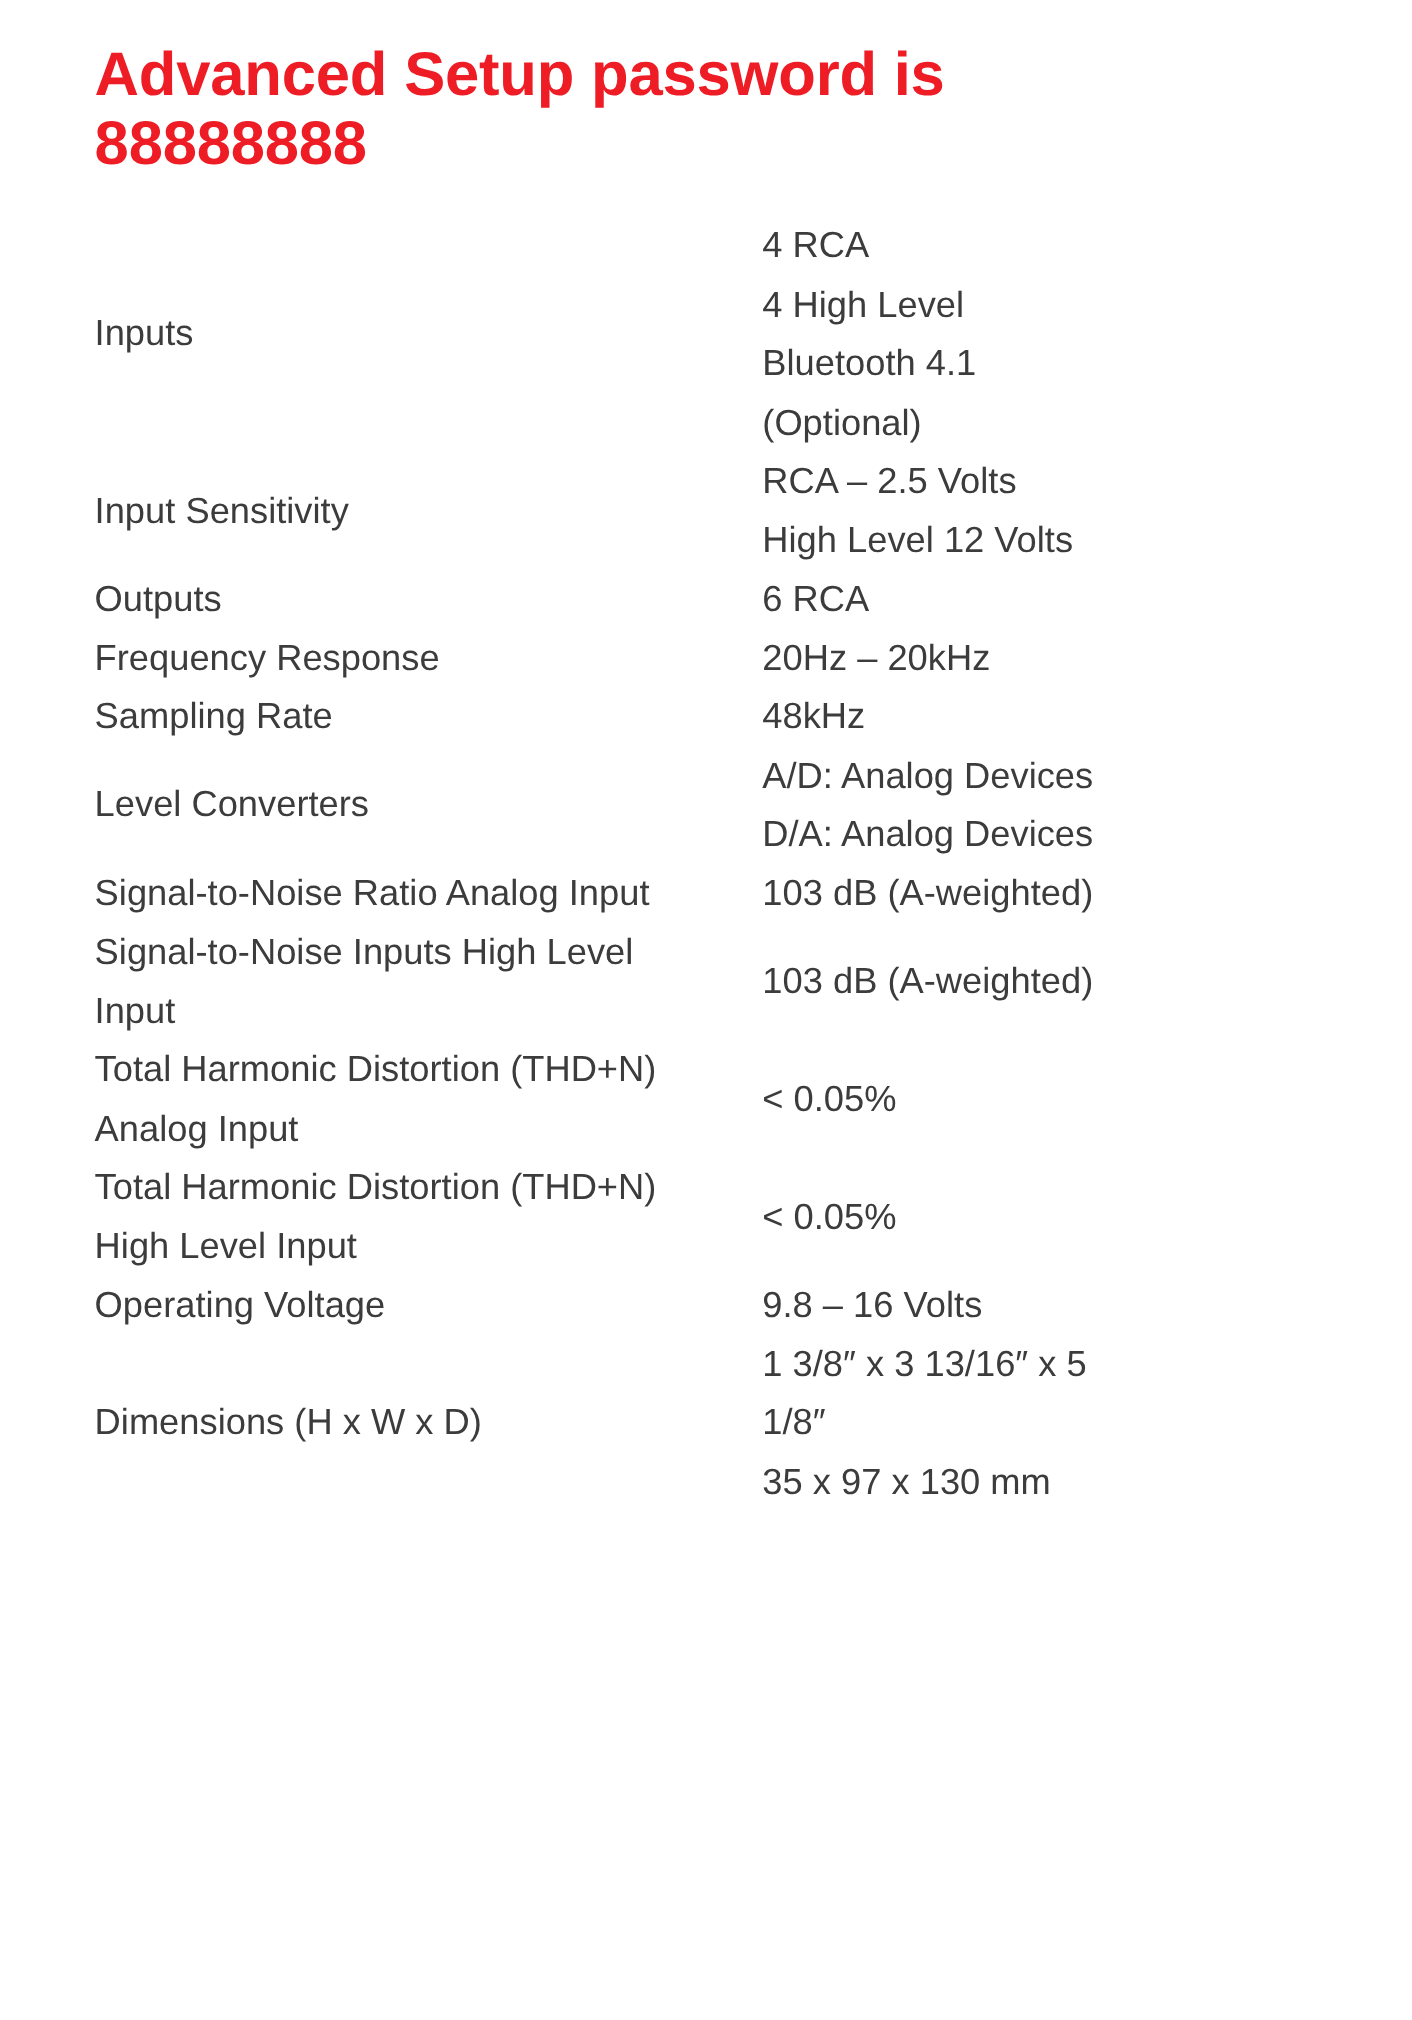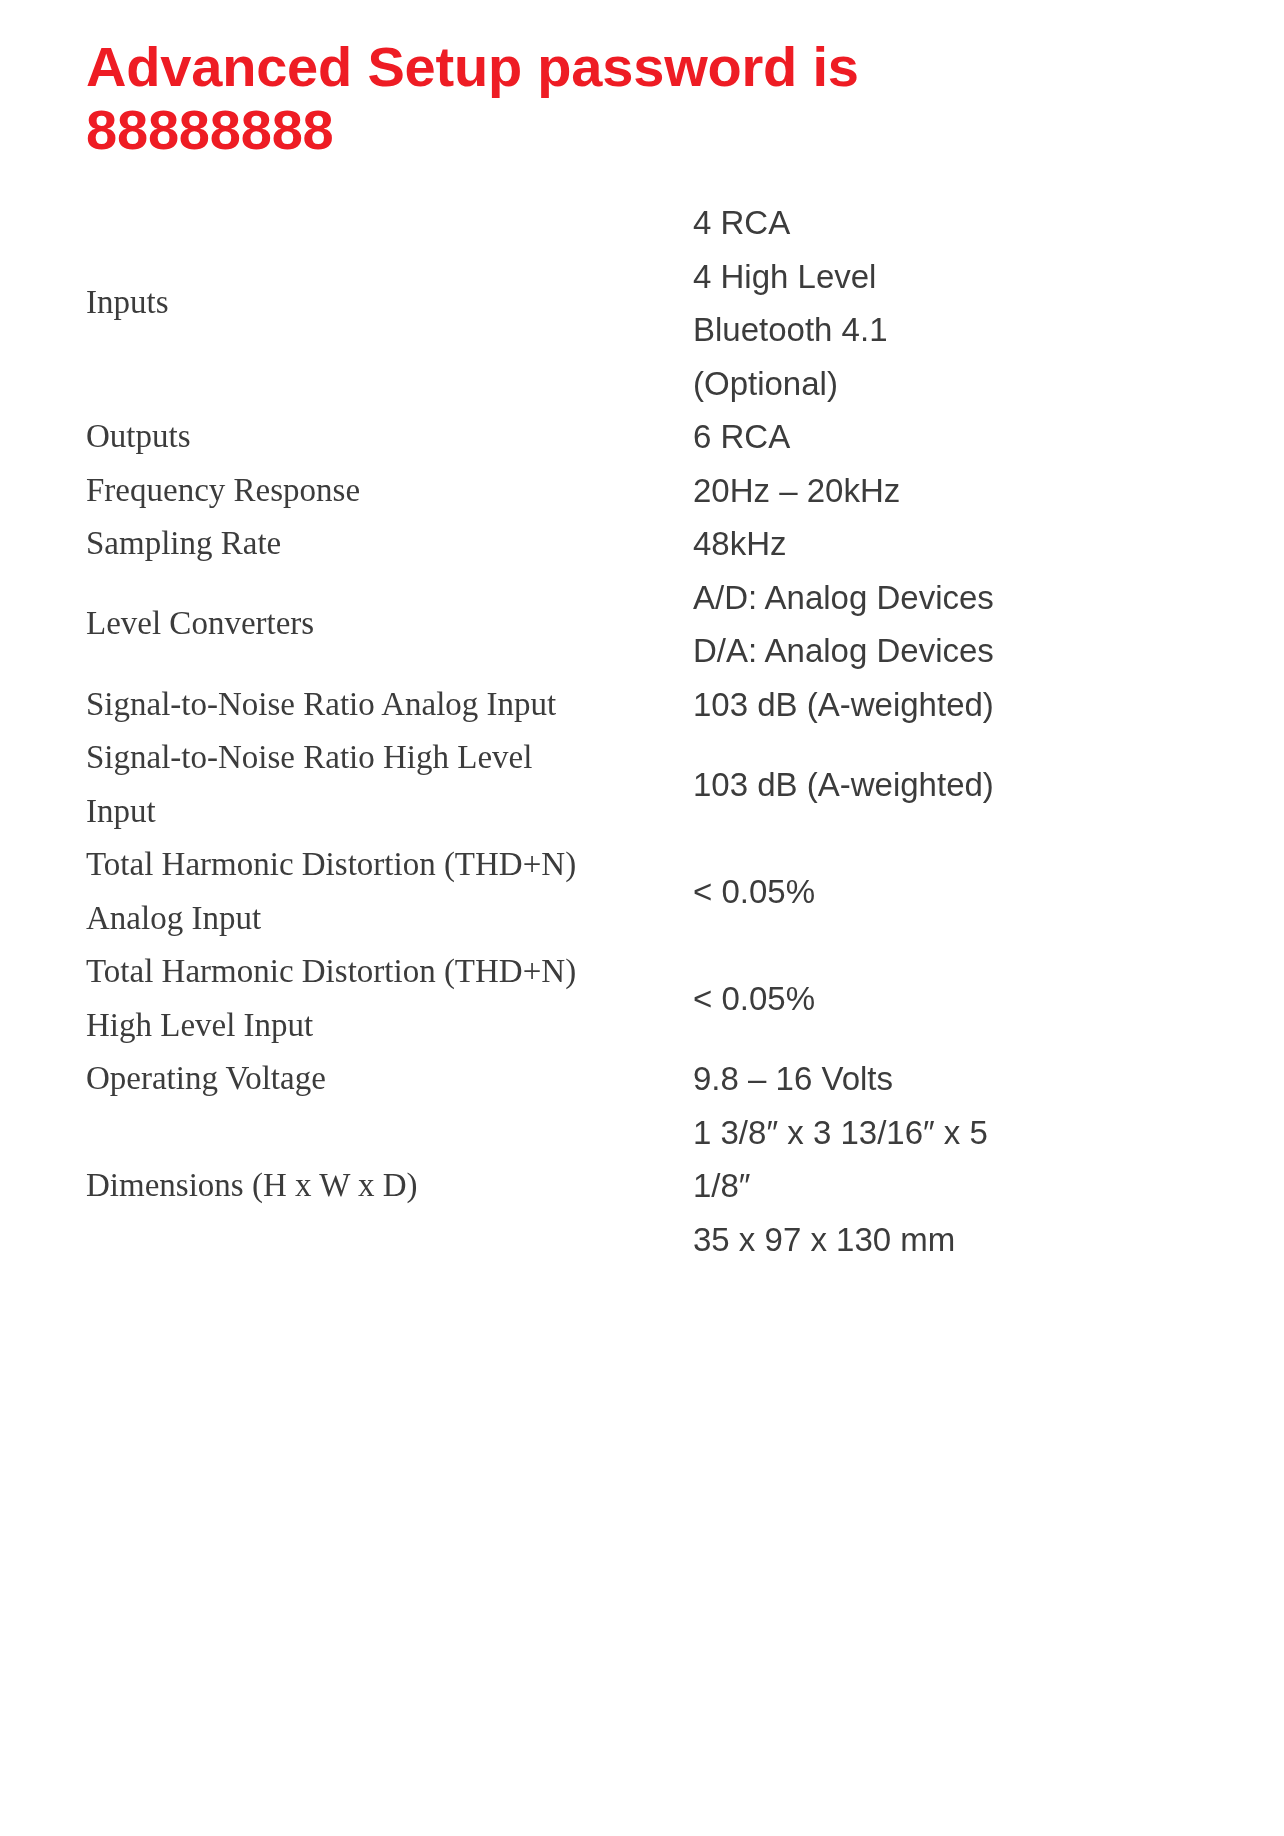--- a/index.html
+++ b/index.html
@@ -49,21 +49,20 @@
     vertical-align: middle;
     border: none;
     font-size: 33px;
     line-height: 53.5px;
     font-weight: 400;
     color: #3c3c3c;
     margin-top: 48px;
   }
   .spec-table td.label {
     padding-right: 16px;
-    font-family: Liberation Serif, serif;
   }
   .spec-table td.value {
     padding-left: 0;
   }
   .val-line, .lab-line {
     display: block;
     white-space: nowrap;
   }
 </style>
 </head>
@@ -81,20 +80,29 @@
     <tbody>
         <tr>
           <td class="label">
             <span class="lab-line">Inputs</span>
           </td>
           <td class="value">
             <span class="val-line">4 RCA</span>
             <span class="val-line">4 High Level</span>
             <span class="val-line">Bluetooth 4.1</span>
             <span class="val-line">(Optional)</span>
+          </td>
+        </tr>
+        <tr>
+          <td class="label">
+            <span class="lab-line">Input Sensitivity</span>
+          </td>
+          <td class="value">
+            <span class="val-line">RCA – 2.5 Volts</span>
+            <span class="val-line">High Level 12 Volts</span>
           </td>
         </tr>
         <tr>
           <td class="label">
             <span class="lab-line">Outputs</span>
           </td>
           <td class="value">
             <span class="val-line">6 RCA</span>
           </td>
         </tr>
@@ -126,21 +134,21 @@
         <tr>
           <td class="label">
             <span class="lab-line">Signal-to-Noise Ratio Analog Input</span>
           </td>
           <td class="value">
             <span class="val-line">103 dB (A-weighted)</span>
           </td>
         </tr>
         <tr>
           <td class="label">
-            <span class="lab-line">Signal-to-Noise Ratio High Level</span>
+            <span class="lab-line">Signal-to-Noise Inputs High Level</span>
             <span class="lab-line">Input</span>
           </td>
           <td class="value">
             <span class="val-line">103 dB (A-weighted)</span>
           </td>
         </tr>
         <tr>
           <td class="label">
             <span class="lab-line">Total Harmonic Distortion (THD+N)</span>
             <span class="lab-line">Analog Input</span>

